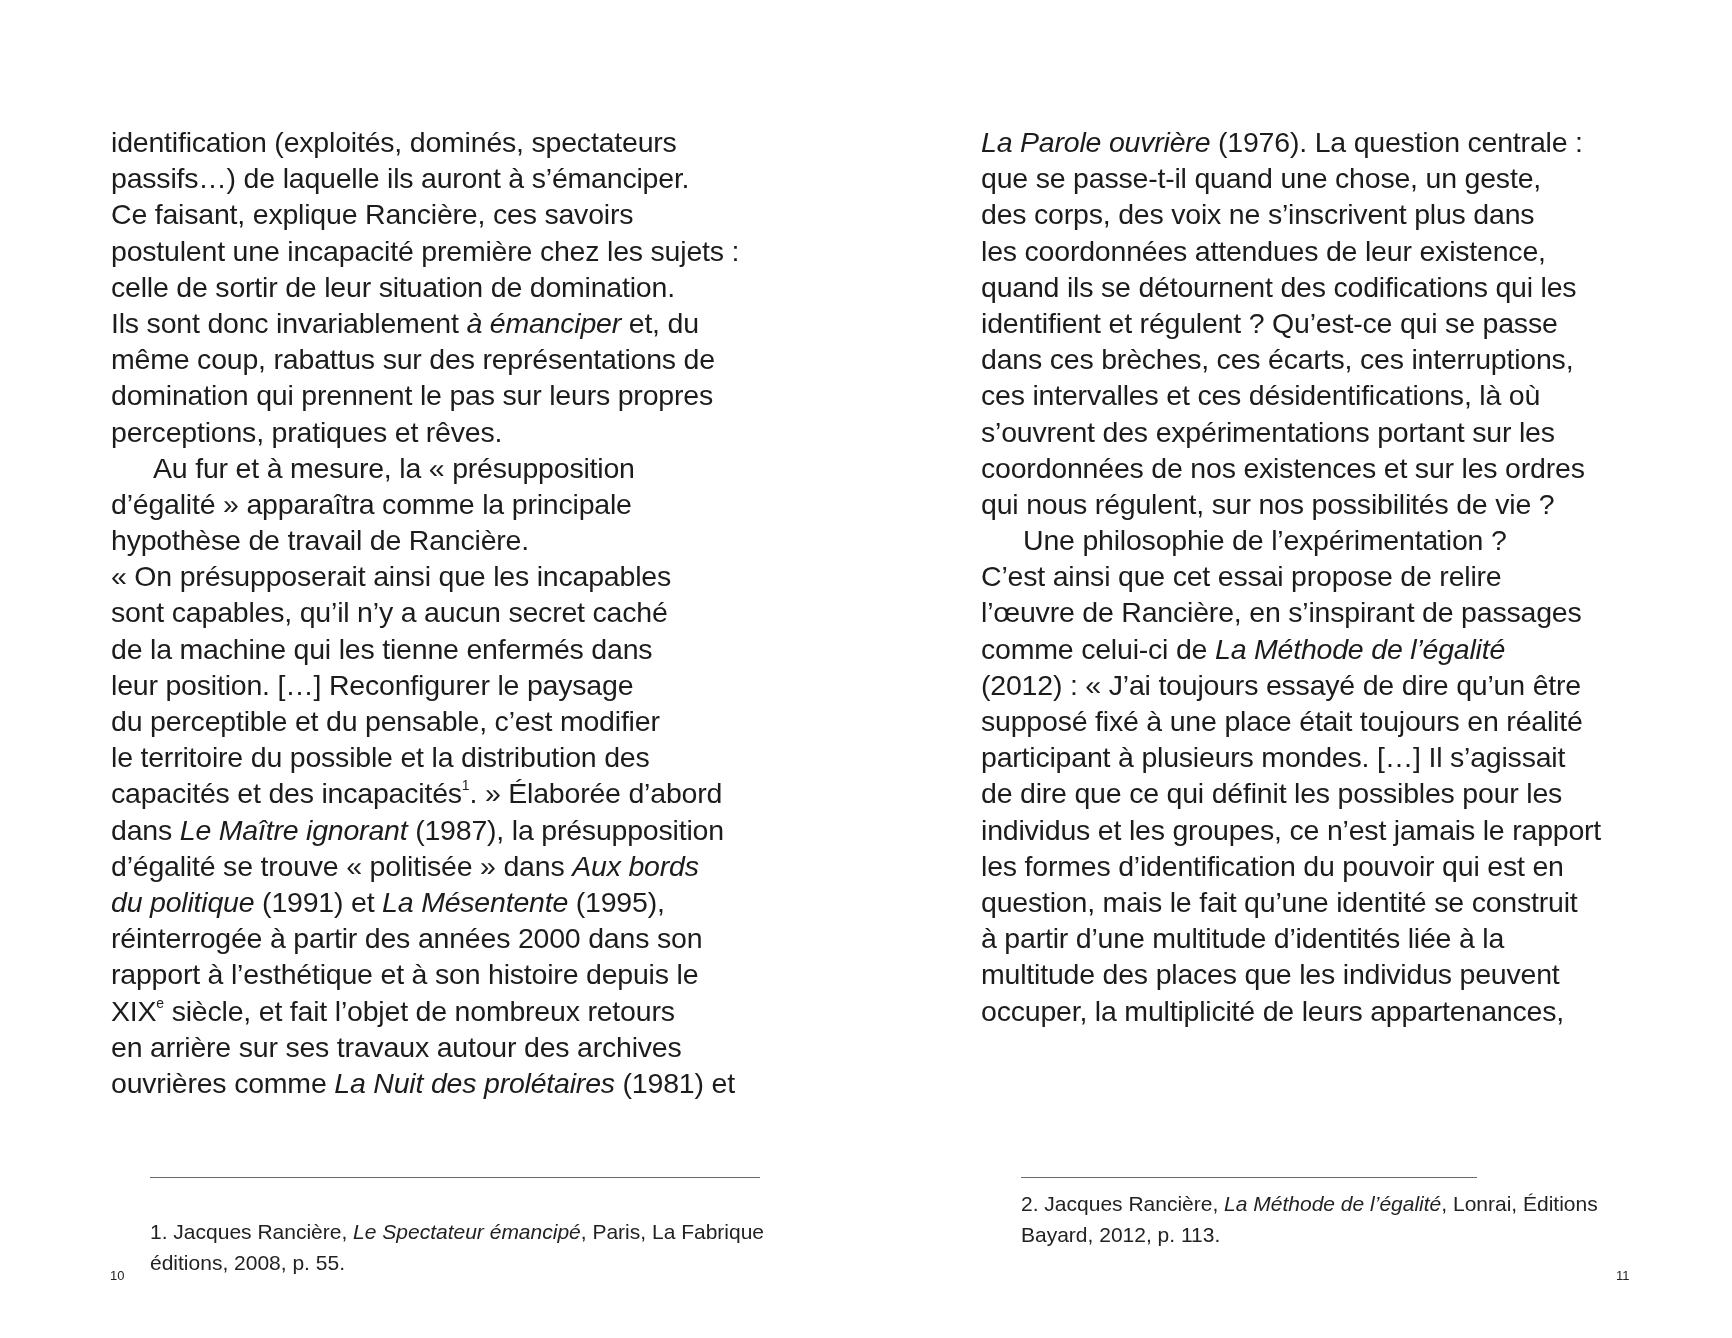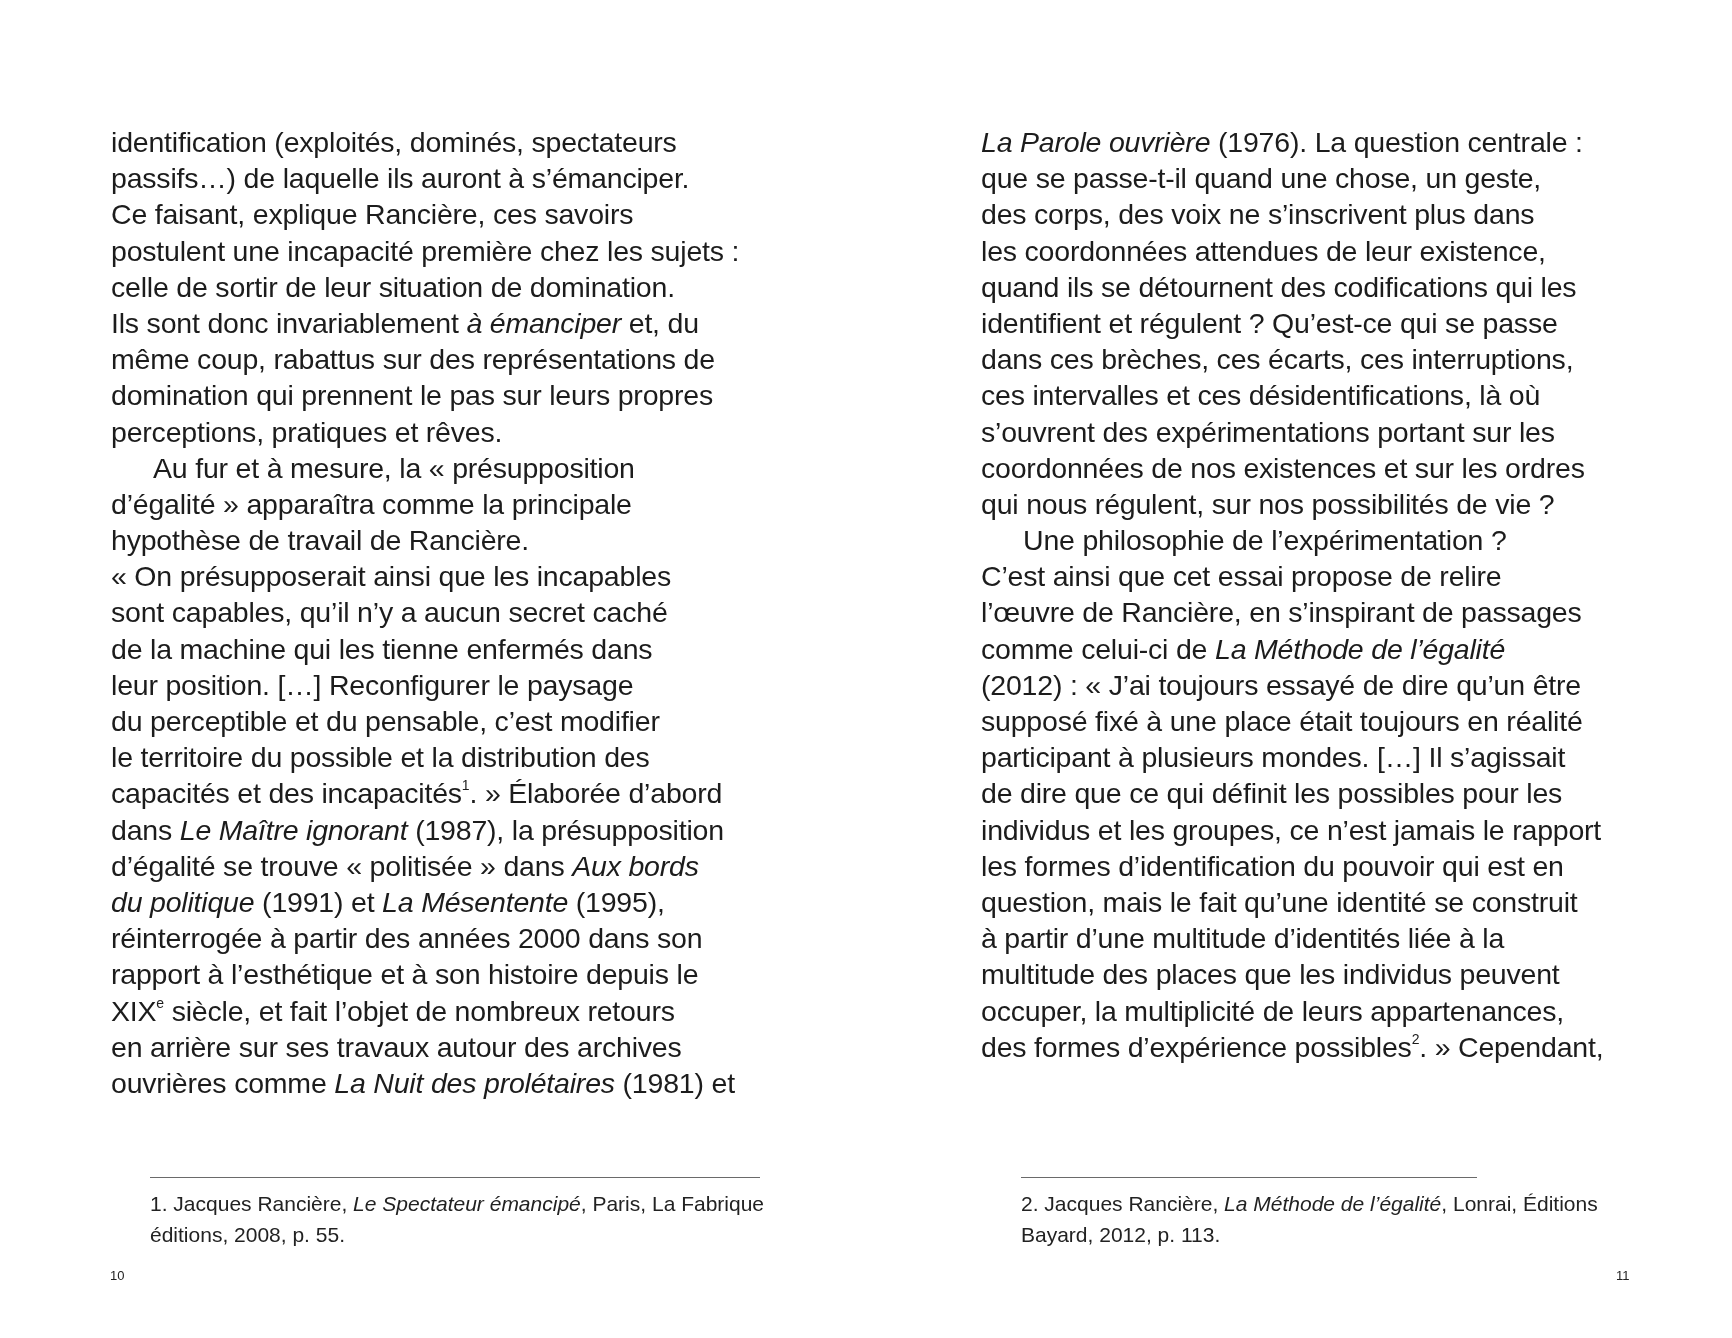--- a/index.html
+++ b/index.html
@@ -25,21 +25,21 @@
     sup { font-size: 14px; vertical-align: 13px; line-height: 0; }
     .fn-rule {
       position: absolute; top: 1177px; height: 0; border-top: 1.5px solid #6a6a6a;
     }
     .page-left .fn-rule { left: 150px; width: 610px; }
     .page-right .fn-rule { left: 155px; width: 456px; }
     .footnote {
       position: absolute; top: 1188px;
       font-size: 21px; line-height: 31px; white-space: nowrap; color: #222;
     }
-    .page-left .footnote { left: 150px; }
+    .page-left .footnote { left: 150px; margin-top: 28px; }
     .page-right .footnote { left: 155px; }
     .folio { position: absolute; top: 1268px; font-size: 13px; color: #222; }
     .page-left .folio { left: 110px; }
     .page-right .folio { left: 750px; }
   </style>
 </head>
 <body>
 
 <div class="page page-left">
   <div class="body-text">
@@ -99,21 +99,20 @@
       <span class="line"><span>(2012) : « J’ai toujours essayé de dire qu’un être</span></span>
       <span class="line"><span>supposé fixé à une place était toujours en réalité</span></span>
       <span class="line"><span>participant à plusieurs mondes. […] Il s’agissait</span></span>
       <span class="line"><span>de dire que ce qui définit les possibles pour les</span></span>
       <span class="line"><span>individus et les groupes, ce n’est jamais le rapport</span></span>
       <span class="line"><span>les formes d’identification du pouvoir qui est en</span></span>
       <span class="line"><span>question, mais le fait qu’une identité se construit</span></span>
       <span class="line"><span>à partir d’une multitude d’identités liée à la</span></span>
       <span class="line"><span>multitude des places que les individus peuvent</span></span>
       <span class="line"><span>occuper, la multiplicité de leurs appartenances,</span></span>
-      <span class="line"><span>des formes d’expérience possibles</span><sup>2</sup><span>. » Cependant,</span></span>
     </div>
   <div class="fn-rule"></div>
   <div class="footnote">
     <span>2. Jacques Rancière, </span><em>La Méthode de l’égalité</em><span>, Lonrai, Éditions</span><br>
     <span>Bayard, 2012, p. 113.</span>
   </div>
   <div class="folio">11</div>
 </div>
 
 </body></html>

